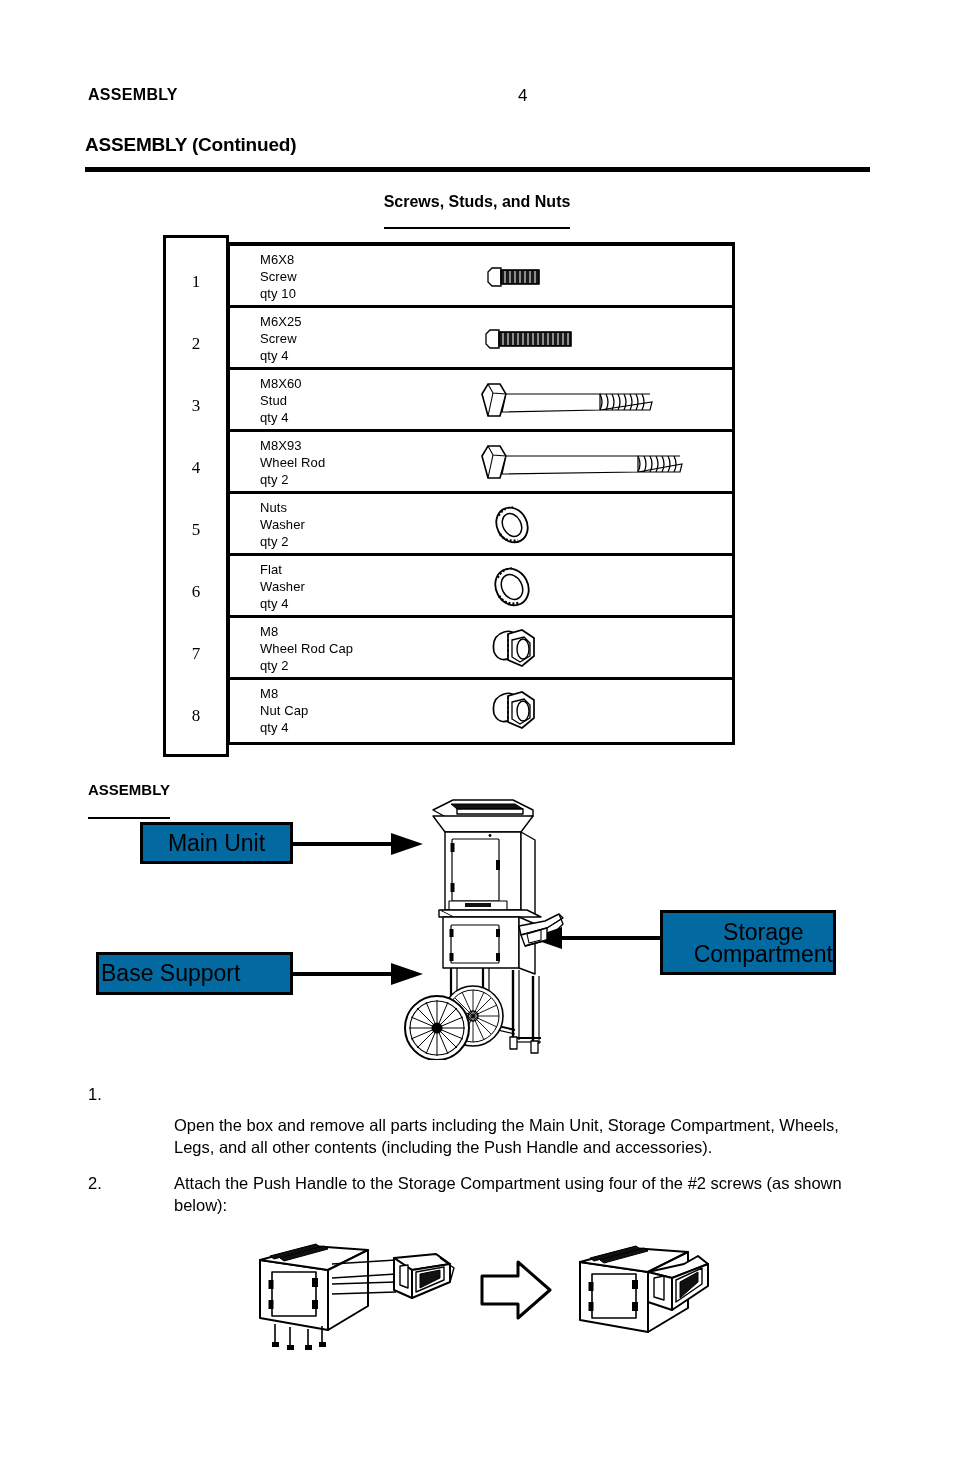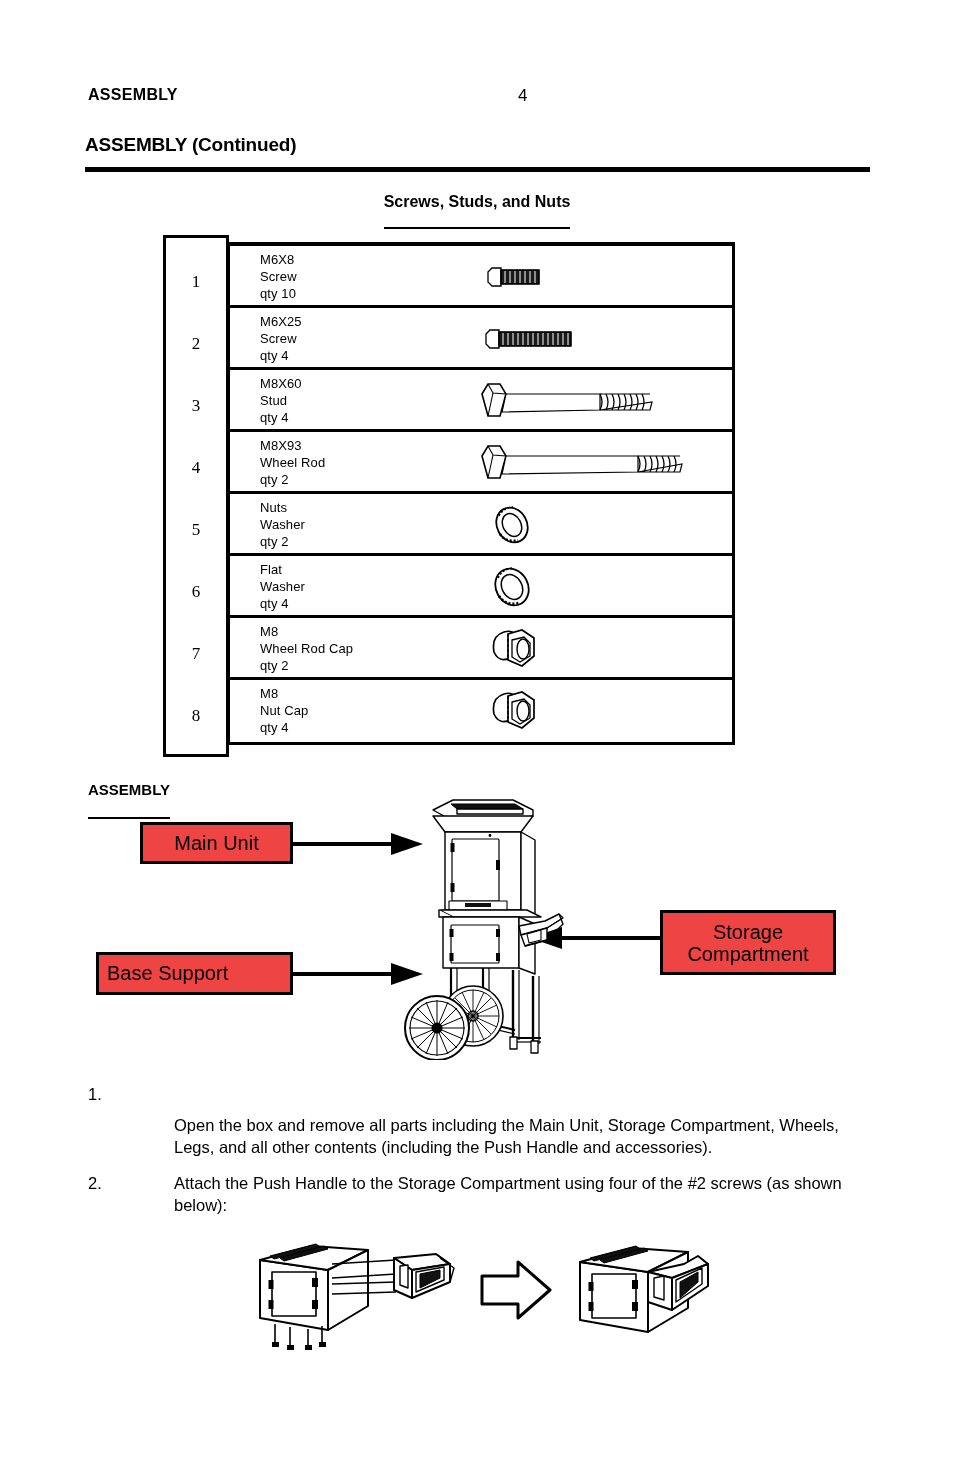--- a/index.html
+++ b/index.html
@@ -145,37 +145,37 @@
   #assembly-label span {
     border-bottom: 2px solid #000;
     padding-bottom: 19px;
   }
 
   
   .callout {
     position: absolute;
     border: 3px solid #000;
     box-sizing: border-box;
-    background: #ef4444;
+    background: #0369a1;
     display: flex;
     align-items: center;
-    font-size: 20px;
+    font-size: 23px;
   }
   #callout-main-unit {
     left: 140px; top: 822px; width: 153px; height: 42px;
     justify-content: center;
   }
   #callout-base-support {
     left: 96px; top: 952px; width: 197px; height: 43px;
     justify-content: flex-start;
-    padding-left: 8px;
+    padding-left: 2px;
   }
   #callout-storage {
     left: 660px; top: 910px; width: 176px; height: 65px;
-    justify-content: center;
+    justify-content: flex-end;
     text-align: center;
     line-height: 22px;
   }
 
   
   .arrow-svg { position: absolute; }
 
   
   #machine {
     position: absolute;

